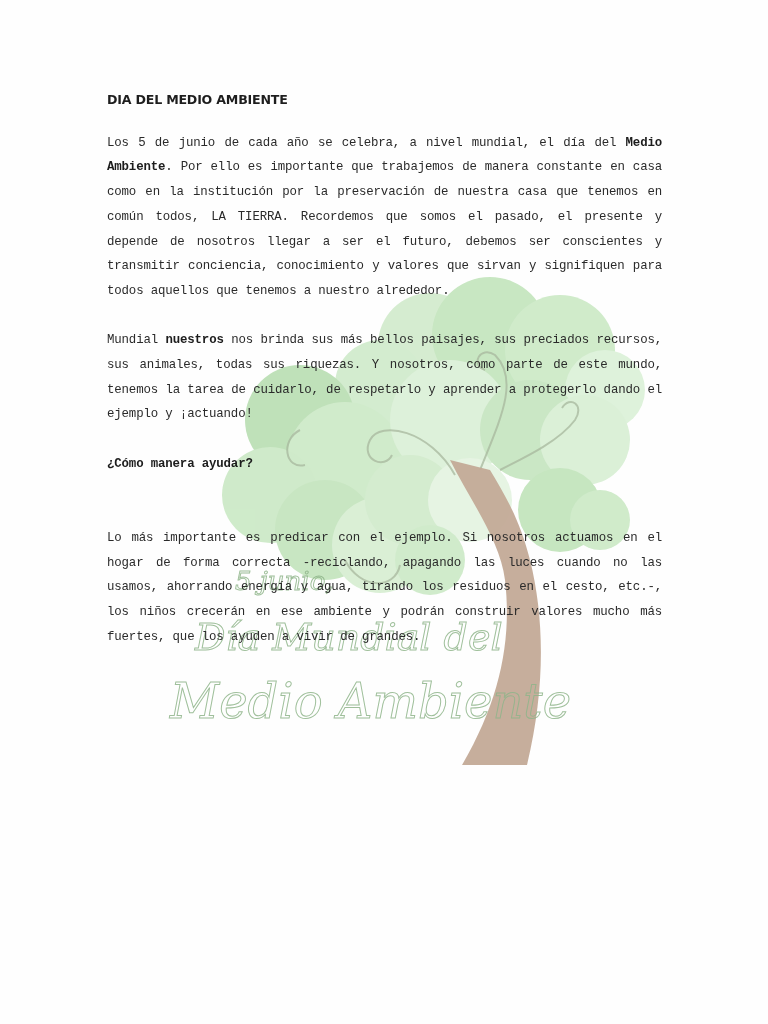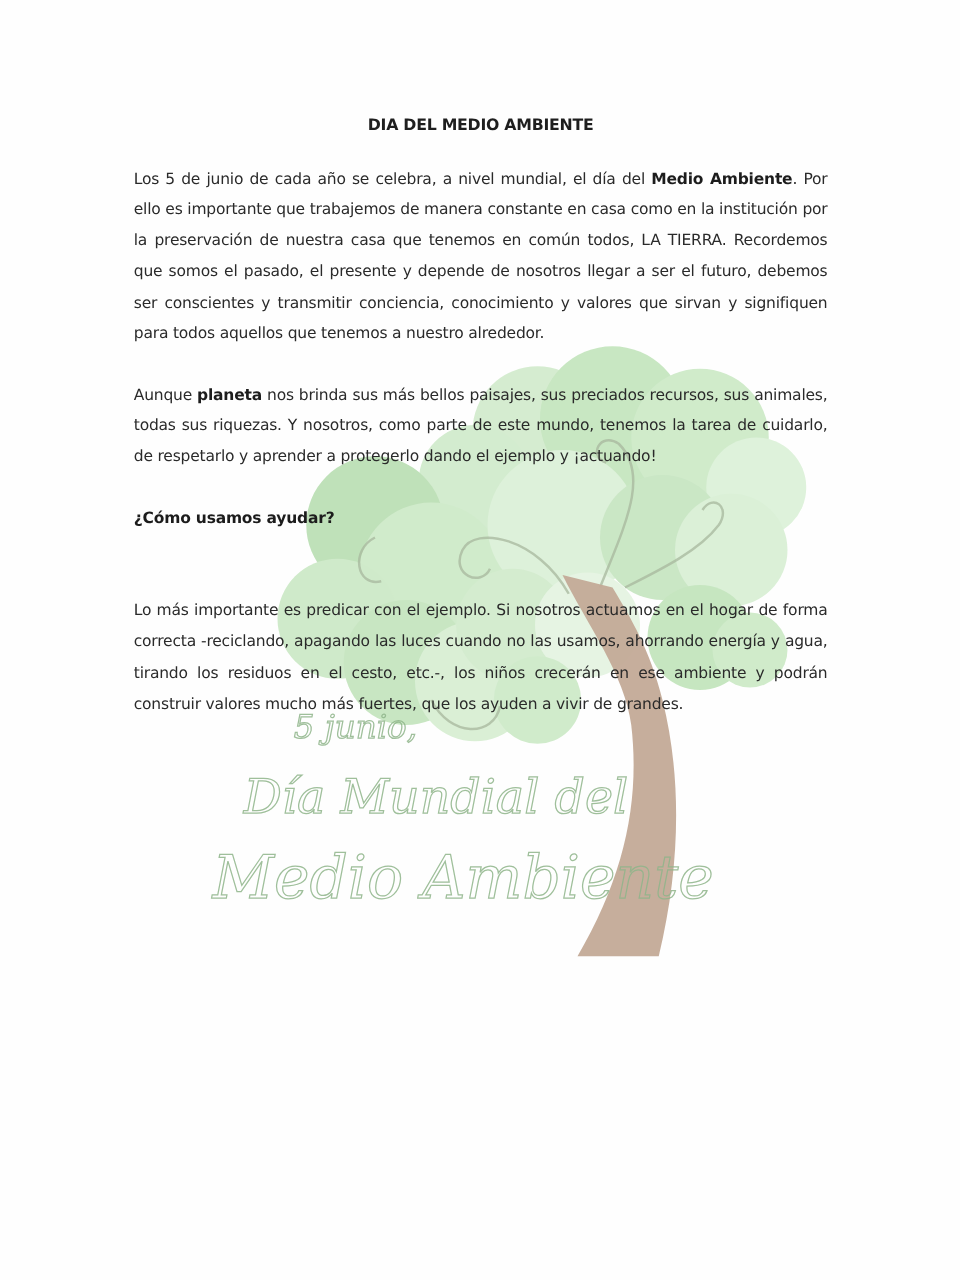--- a/index.html
+++ b/index.html
@@ -33,30 +33,31 @@
       top: 88px;
       width: 555px;
       z-index: 1;
       font-family: "DejaVu Sans", sans-serif;
       font-size: 12.4px;
       color: #2a2a2a;
       line-height: 24.7px;
       letter-spacing: -0.15px;
     }
     .title {
-      text-align: center;
+      text-align: left;
       font-weight: bold;
       margin: 0;
       font-size: 12.6px;
       letter-spacing: -0.2px;
       color: #1e1e1e;
     }
     p {
       margin: 0;
       text-align: justify;
+      font-family: Liberation Mono, monospace;
     }
     .gap { height: 24.7px; }
     .title-gap { height: 18px; }
     b { color: #1c1c1c; }
     .heading { font-weight: bold; text-align: left; color: #1c1c1c; }
   </style>
 </head>
 <body>
 
 <div class="page">
@@ -101,23 +102,23 @@
     </g>
   </svg>
 
   <div class="content">
     <h1 class="title">DIA DEL MEDIO AMBIENTE</h1>
     <div class="title-gap"></div>
 
     <p><span>Los 5 de junio de cada año se celebra, a nivel mundial, el día del </span><b>Medio Ambiente</b><span>. Por ello es importante que trabajemos de manera constante en casa como en la institución por la preservación de nuestra casa que tenemos en común todos, LA TIERRA. Recordemos que somos el pasado, el presente y depende de nosotros llegar a ser el futuro, debemos ser conscientes y  transmitir conciencia, conocimiento y valores que sirvan y signifiquen para todos aquellos que tenemos a nuestro alrededor.</span></p>
     <div class="gap"></div>
 
-    <p><span>Aunque </span><b>planeta</b><span> nos brinda sus más bellos paisajes, sus preciados recursos, sus animales, todas sus riquezas. Y nosotros, como parte de este mundo, tenemos la tarea de cuidarlo, de respetarlo y aprender a protegerlo dando el ejemplo y ¡actuando!</span></p>
+    <p><span>Mundial </span><b>nuestros</b><span> nos brinda sus más bellos paisajes, sus preciados recursos, sus animales, todas sus riquezas. Y nosotros, como parte de este mundo, tenemos la tarea de cuidarlo, de respetarlo y aprender a protegerlo dando el ejemplo y ¡actuando!</span></p>
     <div class="gap"></div>
 
-    <p class="heading">¿Cómo usamos ayudar?</p>
+    <p class="heading">¿Cómo manera ayudar?</p>
     <div class="gap"></div>
 
     <div class="gap"></div>
 
     <p>Lo más importante es predicar con el ejemplo. Si nosotros actuamos en el hogar de forma correcta -reciclando, apagando las luces cuando no las usamos, ahorrando energía y agua, tirando los residuos en el cesto, etc.-, los niños crecerán en ese ambiente y podrán construir valores mucho más fuertes, que los ayuden a vivir de grandes.</p>
   </div>
 </div>
 
 </body></html>

